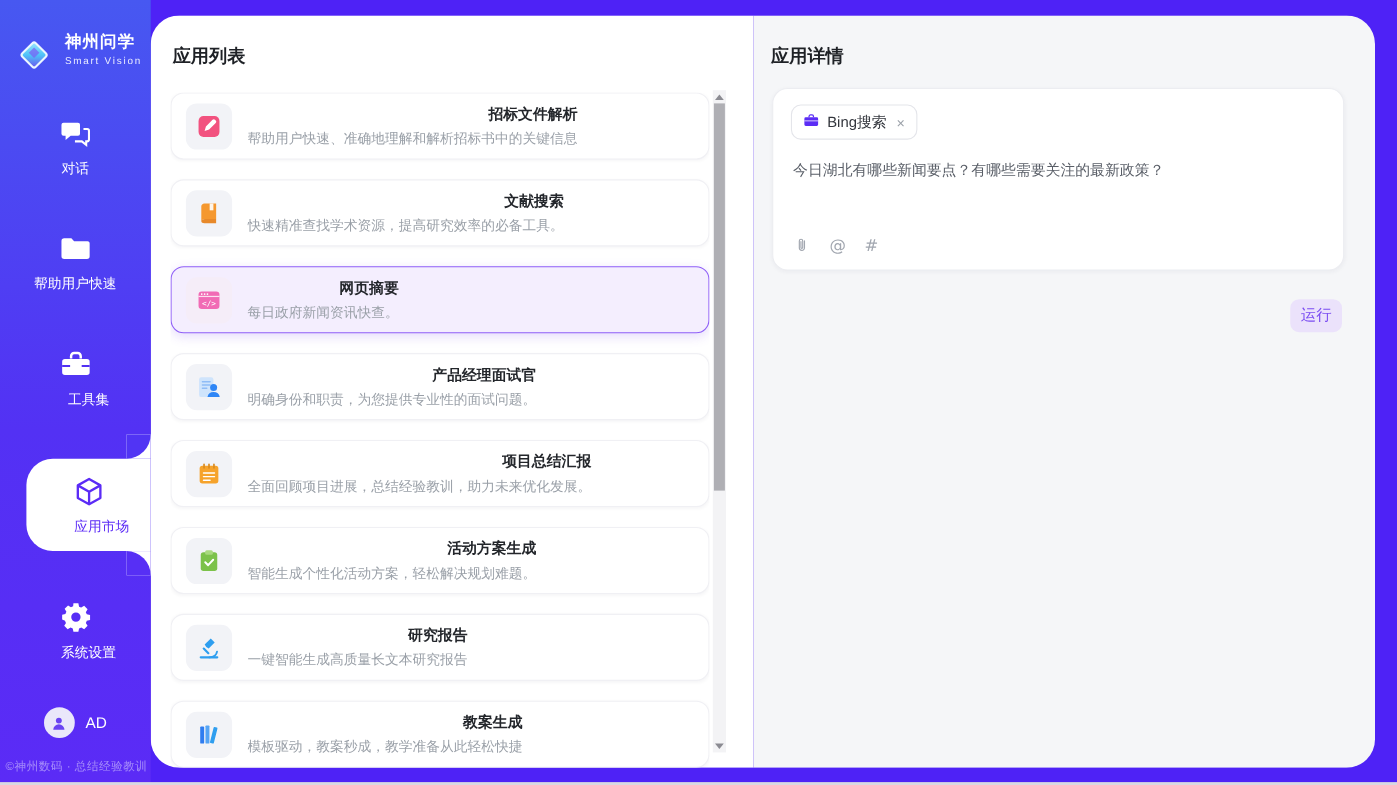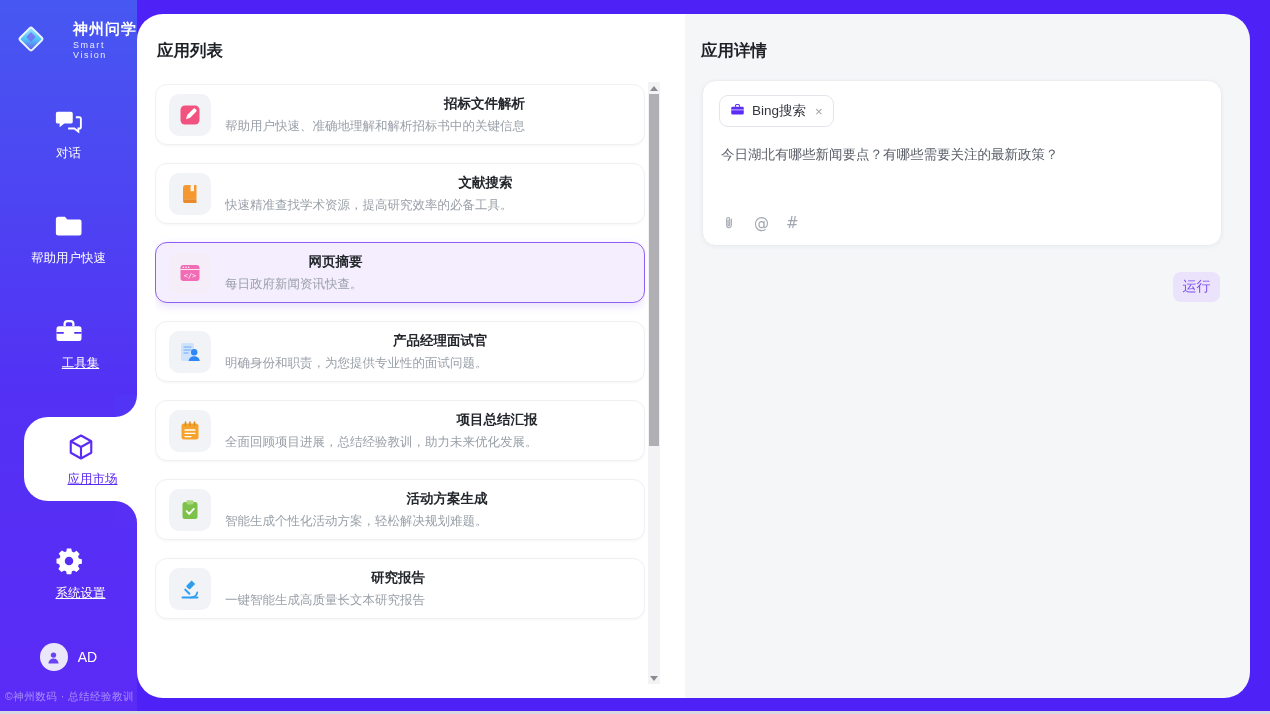--- a/index.html
+++ b/index.html
@@ -6,30 +6,30 @@
   body{
     width:1270px;height:714px;position:relative;overflow:hidden;
     background:#4E22F6;
     font-family:"Liberation Sans","DejaVu Sans",sans-serif;
   }
   
   .bottom-edge{position:absolute;left:0;right:0;bottom:0;height:3px;background:#D8D8E2;}
   
   .sidebar{position:absolute;left:0;top:0;bottom:3px;width:137px;
     background:linear-gradient(180deg,#4758F1 0%,#5331F4 55%,#5B2BF6 100%);}
-  .logo{position:absolute;top:20px;left:12px;display:flex;align-items:center;gap:23px;}
+  .logo{position:absolute;top:31px;left:12px;display:flex;gap:9px;}
   .logo-text{display:flex;flex-direction:column;line-height:1.1;}
   .logo-cn{font-size:15px;font-weight:700;color:#fff;letter-spacing:1px;}
   .logo-en{font-size:9px;color:#E9ECFF;letter-spacing:1.6px;margin-top:3px;}
   .nav{position:absolute;top:102px;left:0;right:0;display:flex;flex-direction:column;gap:41px;}
   .nav-item{display:flex;flex-direction:column;align-items:center;gap:9px;
     color:#fff;font-size:12.5px;padding:4px 0;cursor:pointer;}
   .nav-item .nav-icon{width:30px;height:30px;display:block;}
   .nav-item .nav-icon svg{width:30px;height:30px;display:block;}
-  .nav-item.underlined .nav-label{text-decoration:underline;margin-left:24px;}
+  .nav-item.underlined .nav-label{margin-left:24px;}
   .nav-item.active{position:relative;margin-left:24px;background:#fff;color:#5B2BF6;
     border-radius:24px 0 0 24px;padding:15px 0 13px;}
   .notch{position:absolute;right:0;width:22px;height:22px;background:#fff;}
   .notch-top{top:-22px;}
   .notch-top::after{content:"";position:absolute;inset:0;background:#5134F4;border-bottom-right-radius:22px;}
   .notch-bottom{bottom:-22px;}
   .notch-bottom::after{content:"";position:absolute;inset:0;background:#572FF5;border-top-right-radius:22px;}
   .user-row{position:absolute;left:0;right:0;bottom:40px;display:flex;align-items:center;
     justify-content:center;gap:10px;color:#fff;font-size:14px;cursor:pointer;}
   .avatar{width:28px;height:28px;border-radius:50%;background:#EAE7FA;color:#6A43F2;
@@ -265,20 +265,35 @@
               <path d="M7.2 12.6l4.2 4.2" stroke="#2E9EEF" stroke-width="2" stroke-linecap="round"></path>
               <path d="M4.5 20.6h15" stroke="#2E9EEF" stroke-width="2" stroke-linecap="round"></path>
               <path d="M12.5 20.6c3.8-.2 6.3-2.2 6.8-5.2" stroke="#2E9EEF" stroke-width="1.7" fill="none" stroke-linecap="round"></path>
             </svg>
           </span>
     <span class="app-texts">
       <span class="app-name" style="display:block">研究报告</span>
       <span class="app-desc" style="display:block">一键智能生成高质量长文本研究报告</span>
     </span>
   </div>
+        <div class="app-item">
+    <span class="tile">
+            <svg viewBox="0 0 24 24">
+              <rect x="4" y="4.5" width="3.6" height="15.5" rx=".8" fill="#2F7DF0"></rect>
+              <rect x="8.8" y="3.5" width="3.6" height="16.5" rx=".8" fill="#54A4F5"></rect>
+              <g transform="rotate(14 16.5 12)">
+                <rect x="14.6" y="5" width="3.6" height="15" rx=".8" fill="#2F9EEF"></rect>
+              </g>
+            </svg>
+          </span>
+    <span class="app-texts">
+      <span class="app-name" style="display:block">教案生成</span>
+      <span class="app-desc" style="display:block">模板驱动，教案秒成，教学准备从此轻松快捷</span>
+    </span>
+  </div>
       </div>
     <div class="scroll-track">
       <div class="scroll-arrow up">
           <span class="tri-up"></span>
         </div>
       <div class="scroll-thumb"></div>
       <div class="scroll-arrow down">
           <span class="tri-down"></span>
         </div>
     </div>

